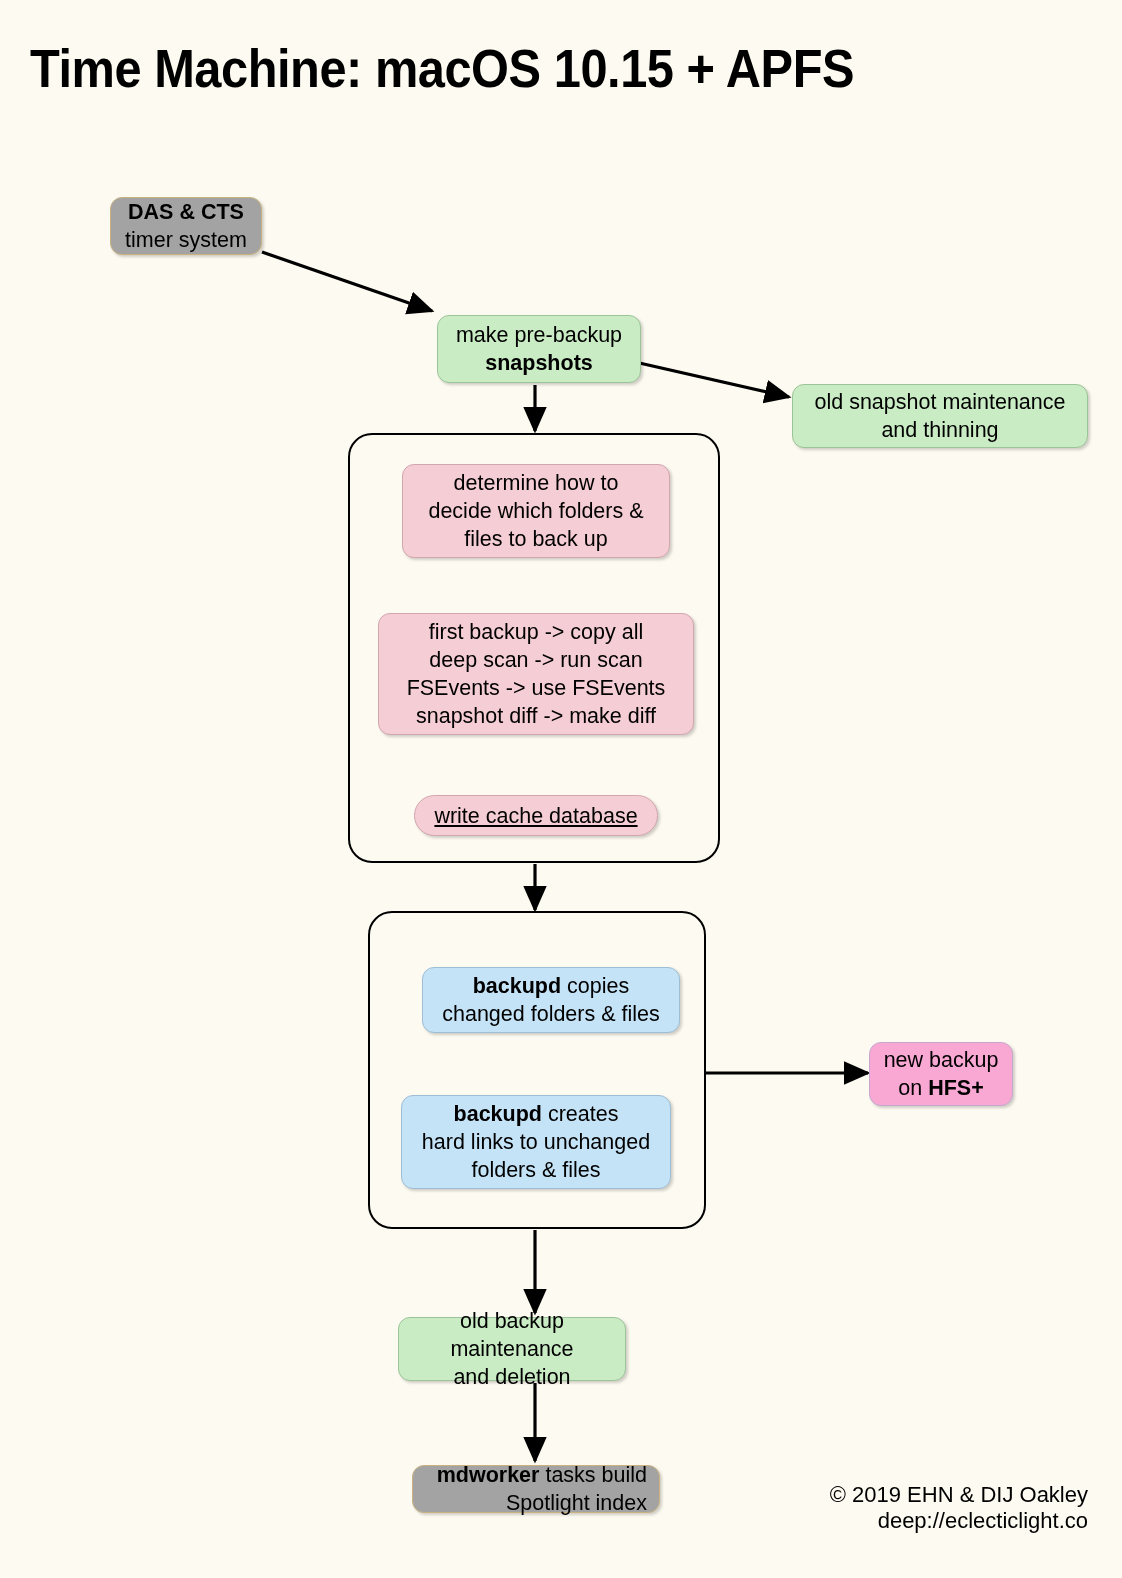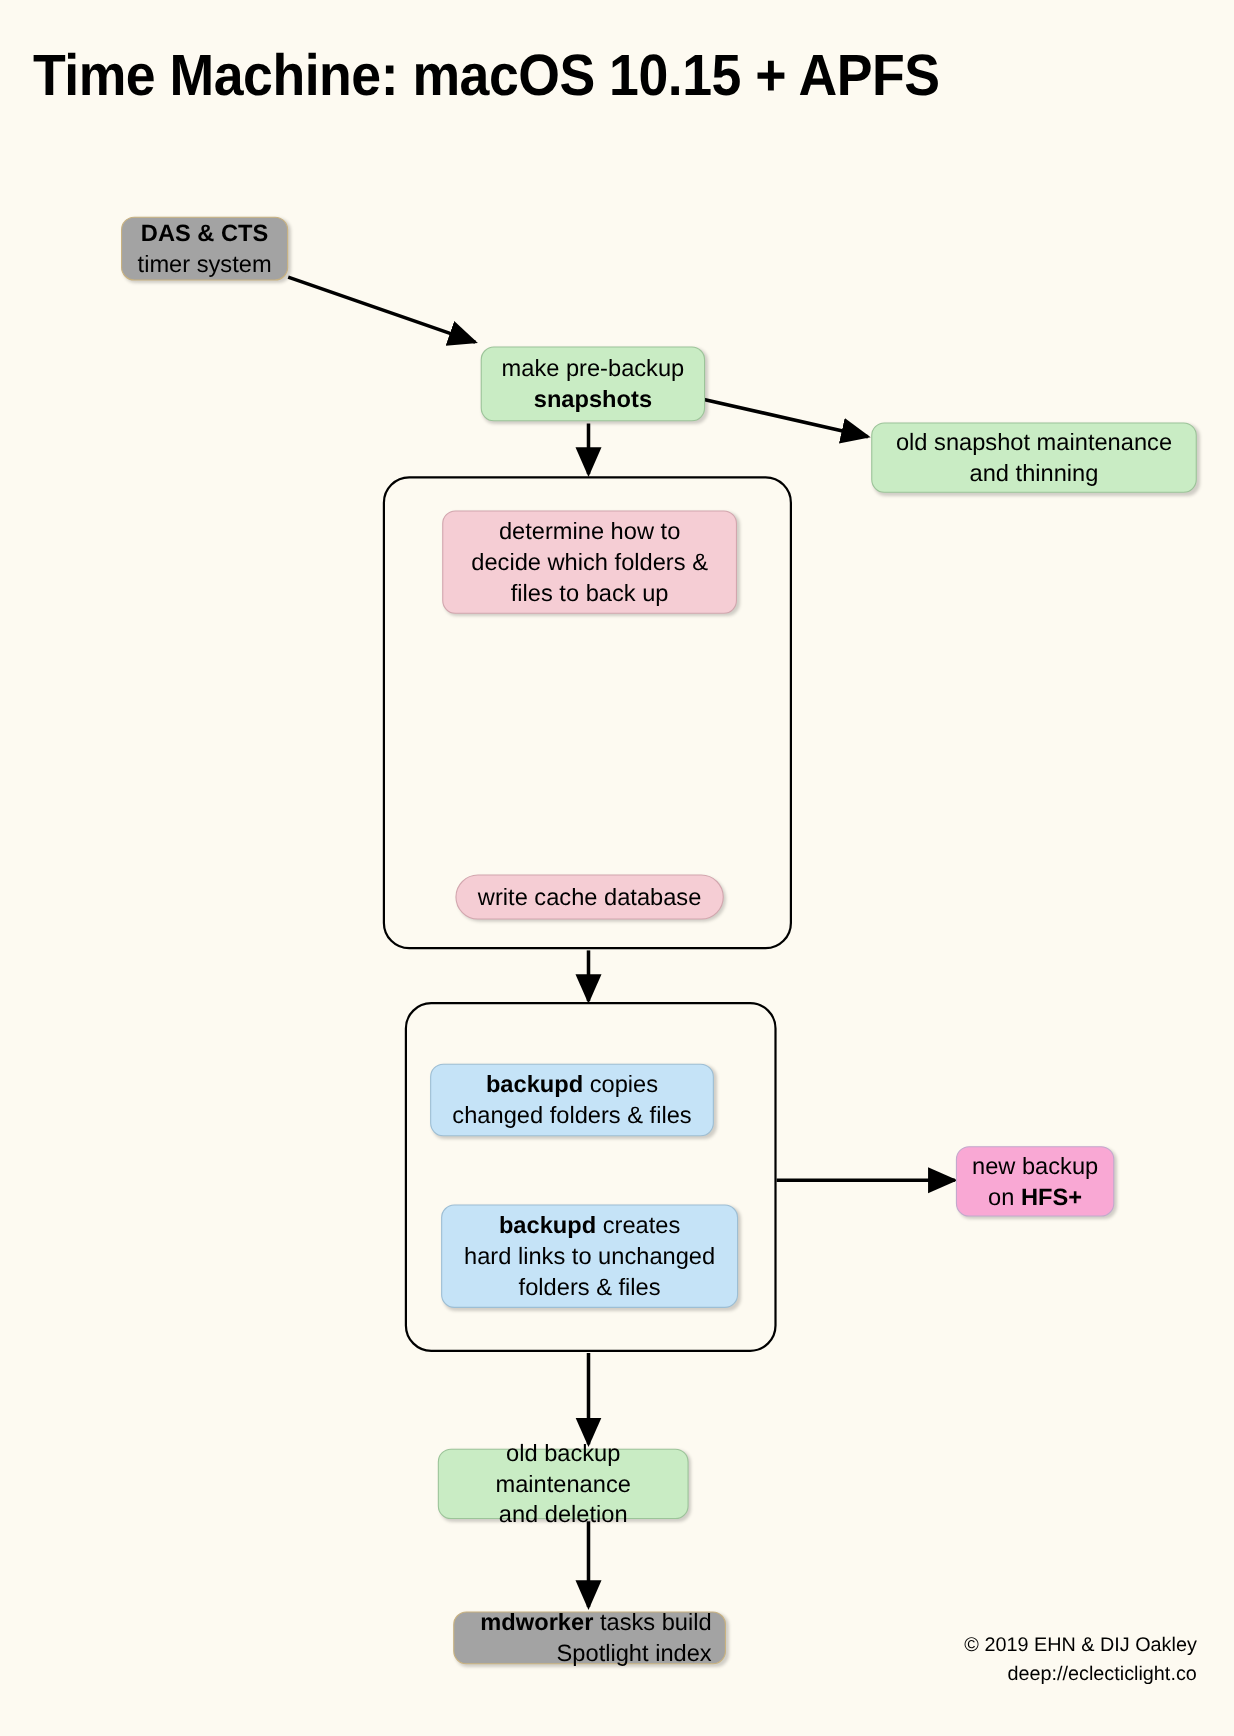--- a/index.html
+++ b/index.html
@@ -60,36 +60,36 @@
   }
   .node .txt { width: 100%; }
   .node b { font-weight: bold; }
 
   .n-tan    { background: #a3a3a3; border-color: #c9b280; }
   .n-green  { background: #c9ecc4; border-color: #9cc499; }
   .n-pink   { background: #f5cdd4; border-color: #d2a6ae; }
   .n-blue   { background: #c5e3f7; border-color: #9dbed4; }
   .n-purple { background: #f9a8d4; border-color: #c4a8cd; }
 
-  .pill { border-radius: 22px; }
+  .pill { border-radius: 22px; text-decoration: underline; }
 
   
   .group {
     position: absolute;
     box-sizing: border-box;
     border: 2.5px solid #000;
     border-radius: 24px;
     background: transparent;
   }
 
   
   .credit {
     position: absolute;
     text-align: right;
-    font-size: 18px;
+    font-size: 22px;
     line-height: 26px;
     white-space: nowrap;
   }
 </style>
 </head>
 <body>
 
 <div id="stage">
 
   <div class="title">Time Machine: macOS 10.15 + APFS</div>
@@ -143,28 +143,36 @@
     </span>
   </div>
 
   <div class="node n-green" style="left:792px; top:384px; width:296px; height:64px;">
     <span class="txt">
       <span>old snapshot maintenance</span><br>
       <span>and thinning</span>
     </span>
   </div>
 
+  <div class="node n-pink" style="left:378px; top:613px; width:316px; height:122px;">
+    <span class="txt">
+      <span>first backup -&gt; copy all</span><br>
+      <span>deep scan -&gt; run scan</span><br>
+      <span>FSEvents -&gt; use FSEvents</span><br>
+      <span>snapshot diff -&gt; make diff</span>
+    </span>
+  </div>
 
   <div class="node n-pink pill" style="left:414px; top:795px; width:244px; height:41px;">
     <span class="txt">
       <span>write cache database</span>
     </span>
   </div>
 
-  <div class="node n-blue" style="left:391px; top:967px; width:258px; height:66px;align-items:center;">
+  <div class="node n-blue" style="left:422px; top:967px; width:258px; height:66px;align-items:center;">
     <span class="txt">
       <span><b>backupd</b><span> copies</span></span><br>
       <span>changed folders &amp; files</span>
     </span>
   </div>
 
   <div class="node n-blue" style="left:401px; top:1095px; width:270px; height:94px;">
     <span class="txt">
       <span><b>backupd</b><span> creates</span></span><br>
       <span>hard links to unchanged</span><br>

